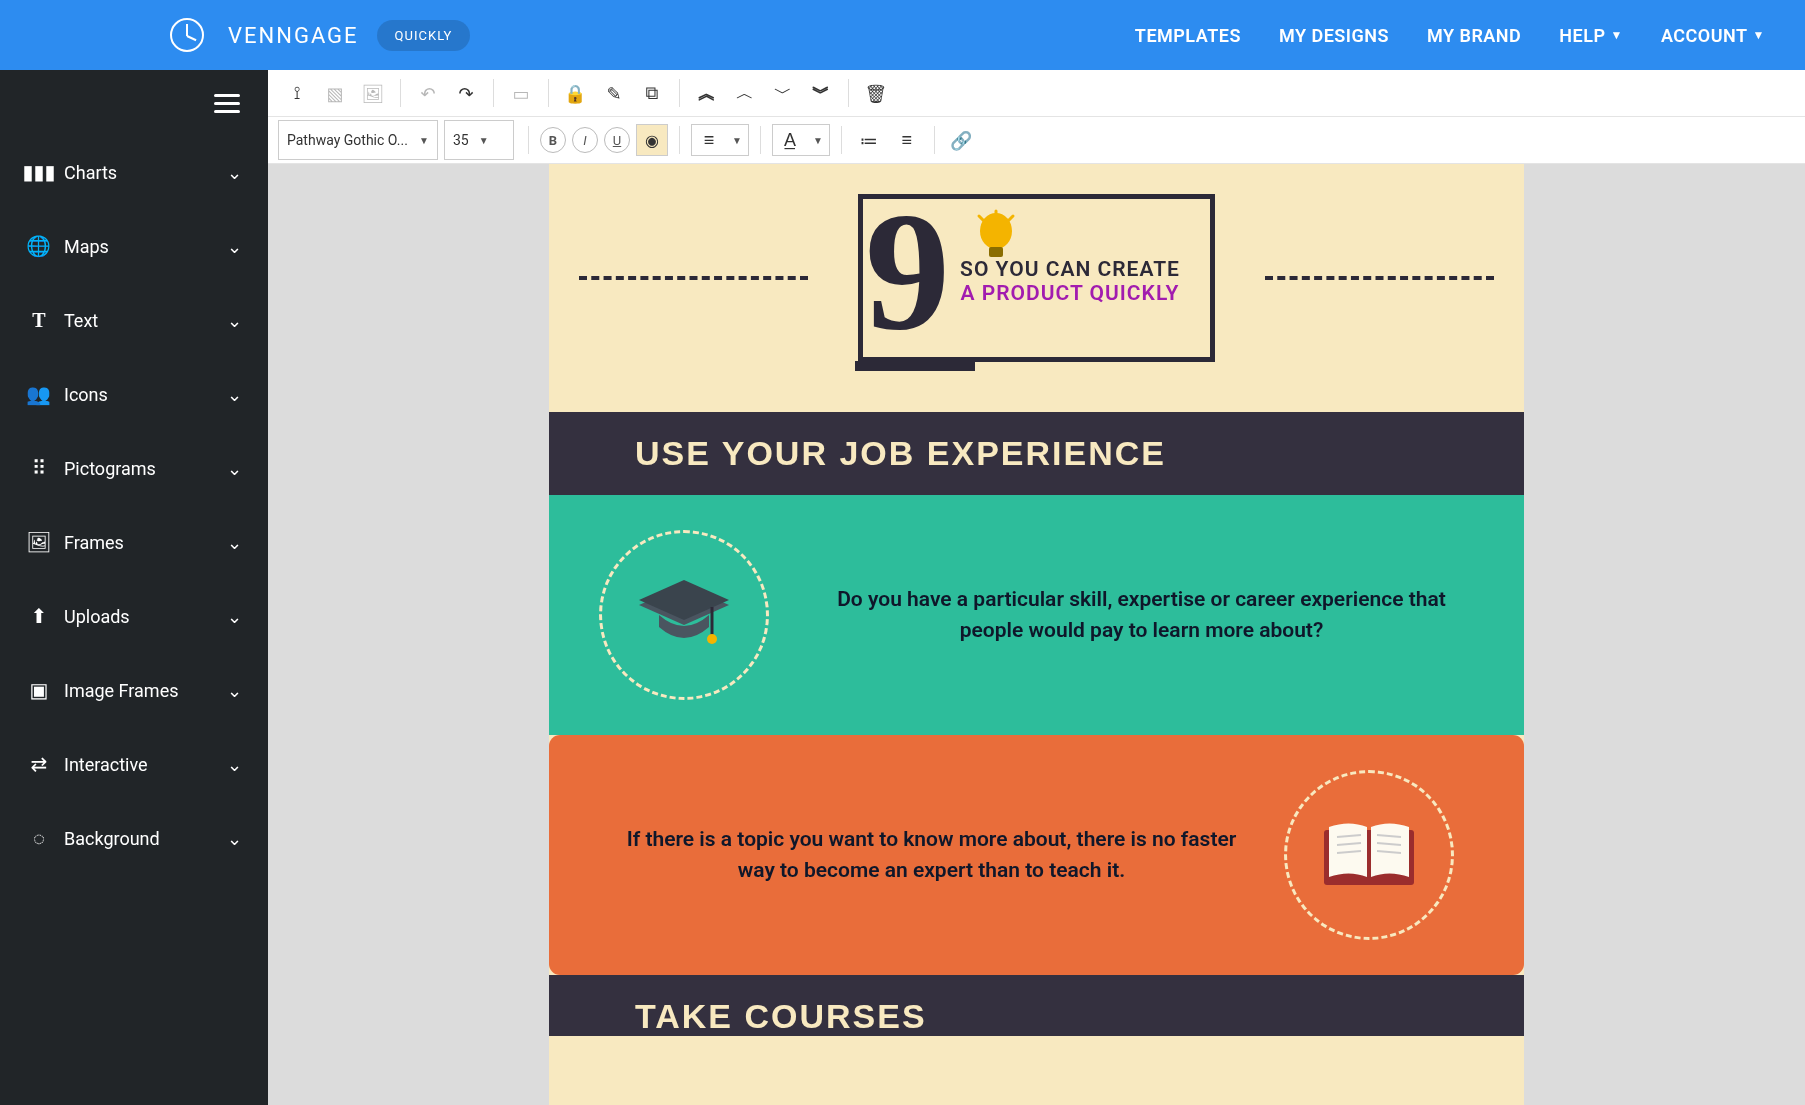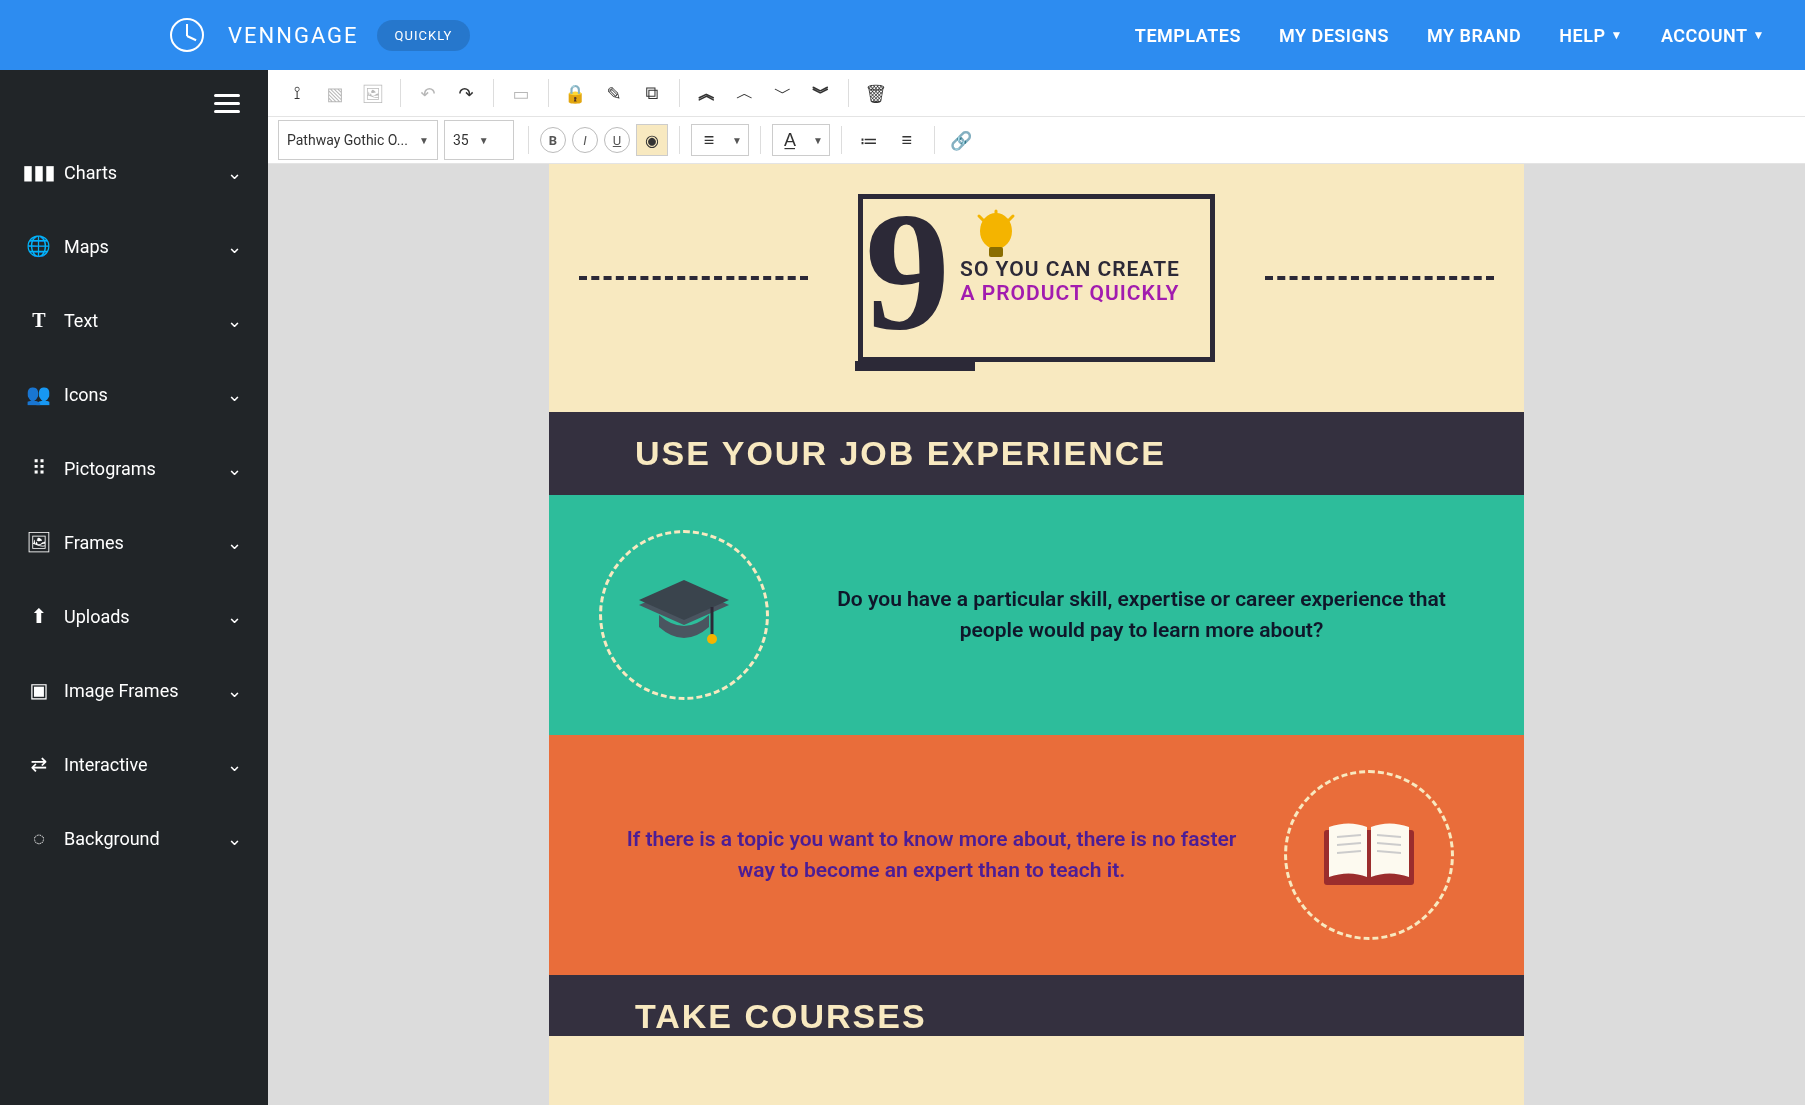--- a/index.html
+++ b/index.html
@@ -58,21 +58,21 @@
 .subtitle2{font-size:21px;font-weight:600;color:#a21caf;letter-spacing:1px;}
 .bulb{width:48px;height:48px;display:inline-block;margin-left:12px;vertical-align:top;}
 .title-underbar{position:absolute;left:-8px;bottom:-14px;width:120px;height:10px;background:#2c2937;}
 
 .band{background:#34303f;color:#f8e9c0;text-align:center;padding:22px 0;font-size:34px;font-weight:700;letter-spacing:2px;font-family:"Arial Narrow",Arial,sans-serif;}
 .band .brow{display:flex;align-items:center;}
 .band .dash-line{border-top-color:#f8e9c0;}
 .band .btxt{padding:0 26px;white-space:nowrap;}
 
 .teal{background:#2dbd9b;min-height:240px;color:#0f172a;display:flex;align-items:center;padding:30px 50px;}
-.orange{background:#e96d3a;min-height:240px;color:#4c1d95;display:flex;align-items:center;padding:30px 70px;}
+.orange{background:#e96d3a;min-height:240px;color:#0f172a;display:flex;align-items:center;padding:30px 70px;border-radius:11px;}
 .blurb{font-size:21px;font-weight:600;text-align:center;line-height:1.5;}
 
 .circle{width:170px;height:170px;border:3px dashed #f8e9c0;border-radius:50%;display:flex;align-items:center;justify-content:center;flex:0 0 170px;}
 
 
 .cap-svg,.book-svg{width:100px;height:100px;}
 </style>
 </head>
 <body>
 

